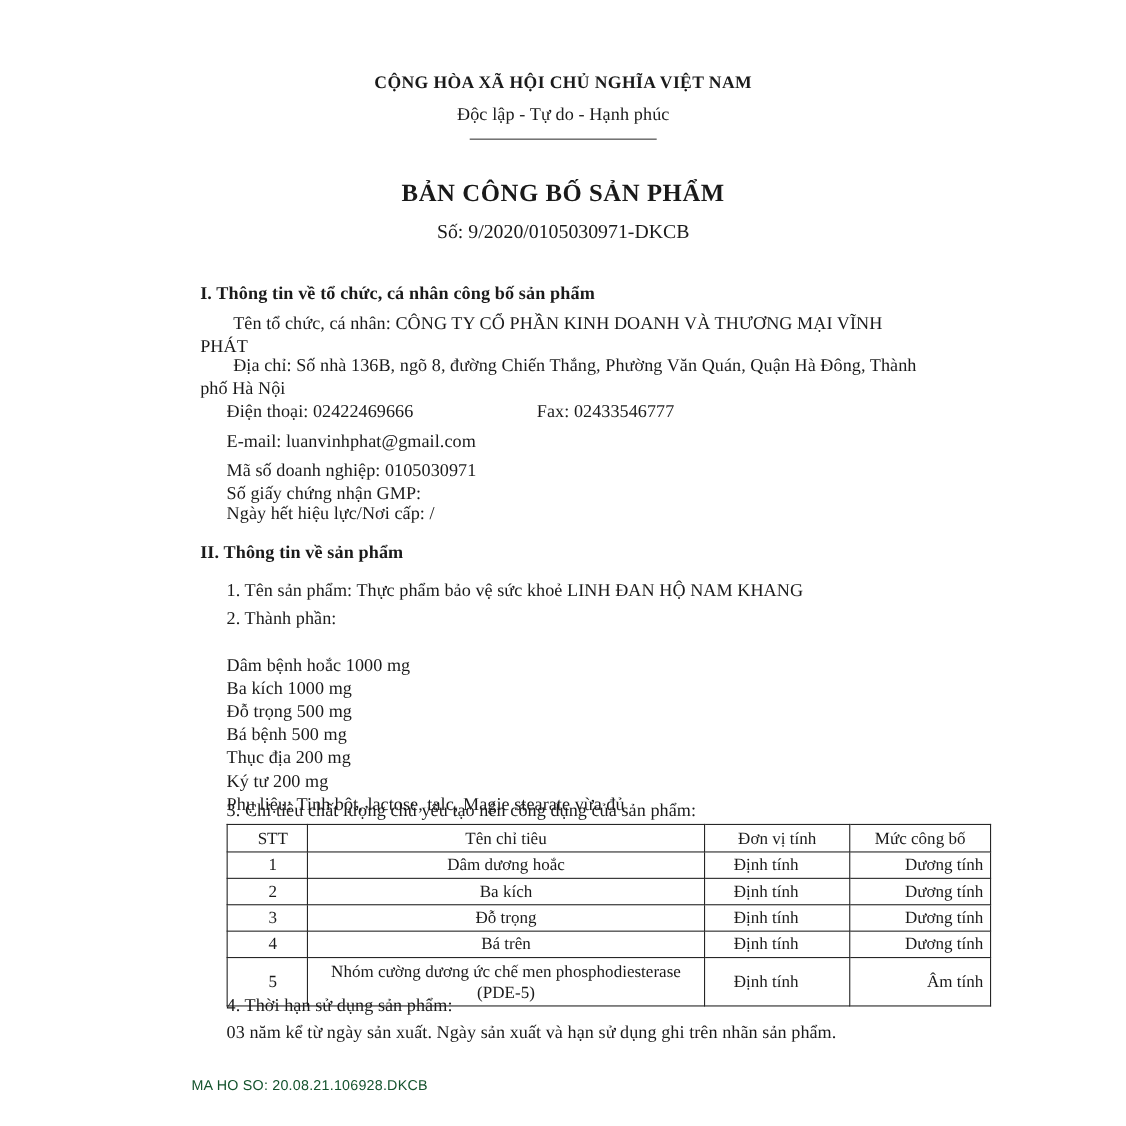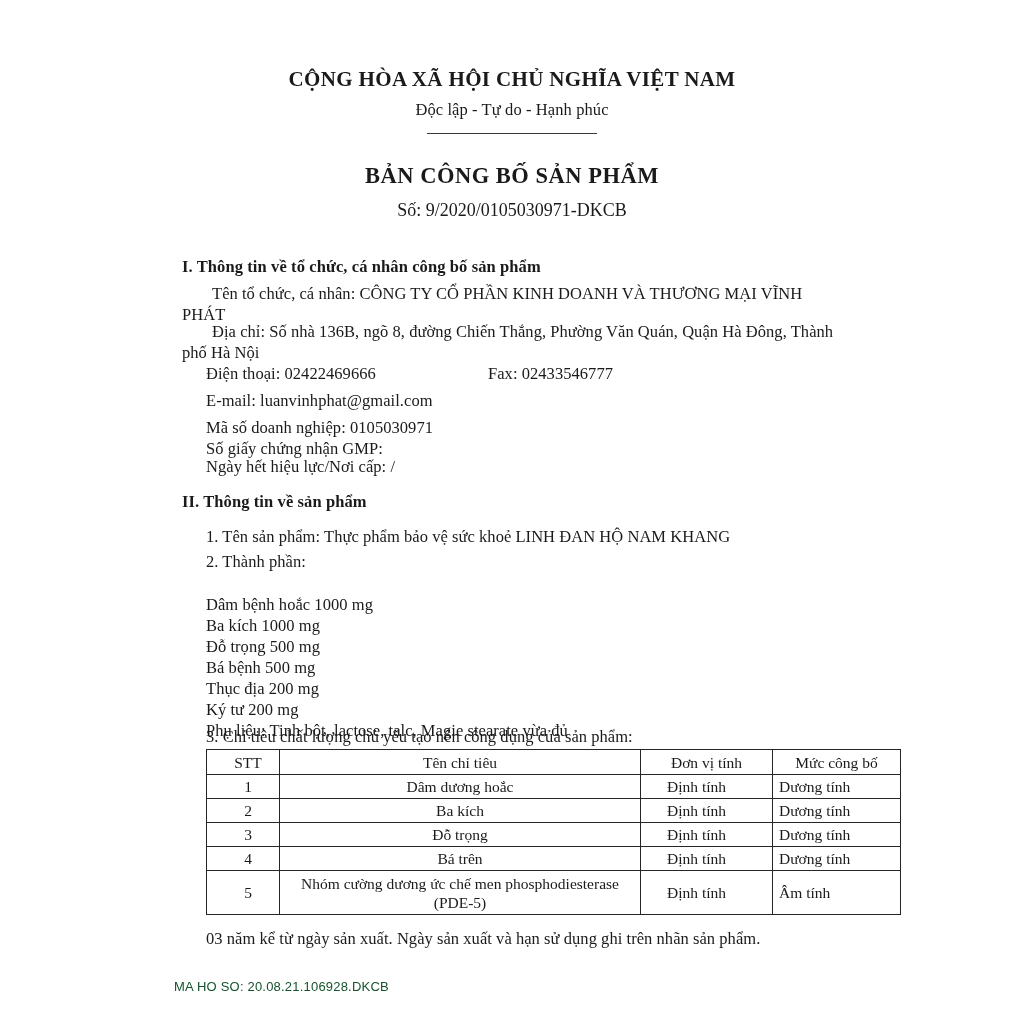--- a/index.html
+++ b/index.html
@@ -23,21 +23,21 @@
 
   
   .hdr-wrap {
     position: absolute;
     left: 0;
     top: 66px;
     width: 1024px;
     text-align: center;
   }
   .nation-line {
-    font-size: 21px;
+    font-size: 16px;
     font-weight: bold;
     letter-spacing: 0.35px;
     line-height: 1.25;
   }
   .motto-line {
     font-size: 16.5px;
     font-weight: normal;
     line-height: 1.3;
     margin-top: 7px;
     letter-spacing: 0.1px;
@@ -110,21 +110,21 @@
   #spec-table td, #spec-table th {
     border: 1.1px solid #262626;
     padding: 1px 6px;
     font-weight: normal;
     vertical-align: middle;
     line-height: 19px;
   }
   #spec-table .c-stt   { width: 50px;  text-align: center; padding-left: 16px; }
   #spec-table .c-name  { width: 348px; text-align: center; }
   #spec-table .c-unit  { width: 119px; text-align: left;  padding-left: 26px; }
-  #spec-table .c-level { width: 115px; text-align: left;  }
+  #spec-table .c-level { width: 115px; text-align: right;  }
   #spec-table thead td { text-align: center; height: 22px; }
   #spec-table thead td.c-unit,
   #spec-table thead td.c-level { text-align: center; padding-left: 6px; }
   #spec-table tbody td { height: 21px; }
   #spec-table tbody tr.tall td { height: 41px; }
 
   
   .footer-code {
     position: absolute;
     left: 174px;
@@ -220,17 +220,18 @@
       </tr>
       <tr class="tall">
         <td class="c-stt">5</td>
         <td class="c-name">Nhóm cường dương ức chế men phosphodiesterase (PDE-5)</td>
         <td class="c-unit">Định tính</td>
         <td class="c-level">Âm tính</td>
       </tr>
     </tbody>
   </table>
 
+  <div class="ln nowrap" style="left:206px; top:903px;">4. Thời hạn sử dụng sản phẩm:</div>
   <div class="ln nowrap" style="left:206px; top:928px;">03 năm kể từ ngày sản xuất. Ngày sản xuất và hạn sử dụng ghi trên nhãn sản phẩm.</div>
 
   <div class="footer-code">MA HO SO: 20.08.21.106928.DKCB</div>
 
 </div>
 
 </body></html>

